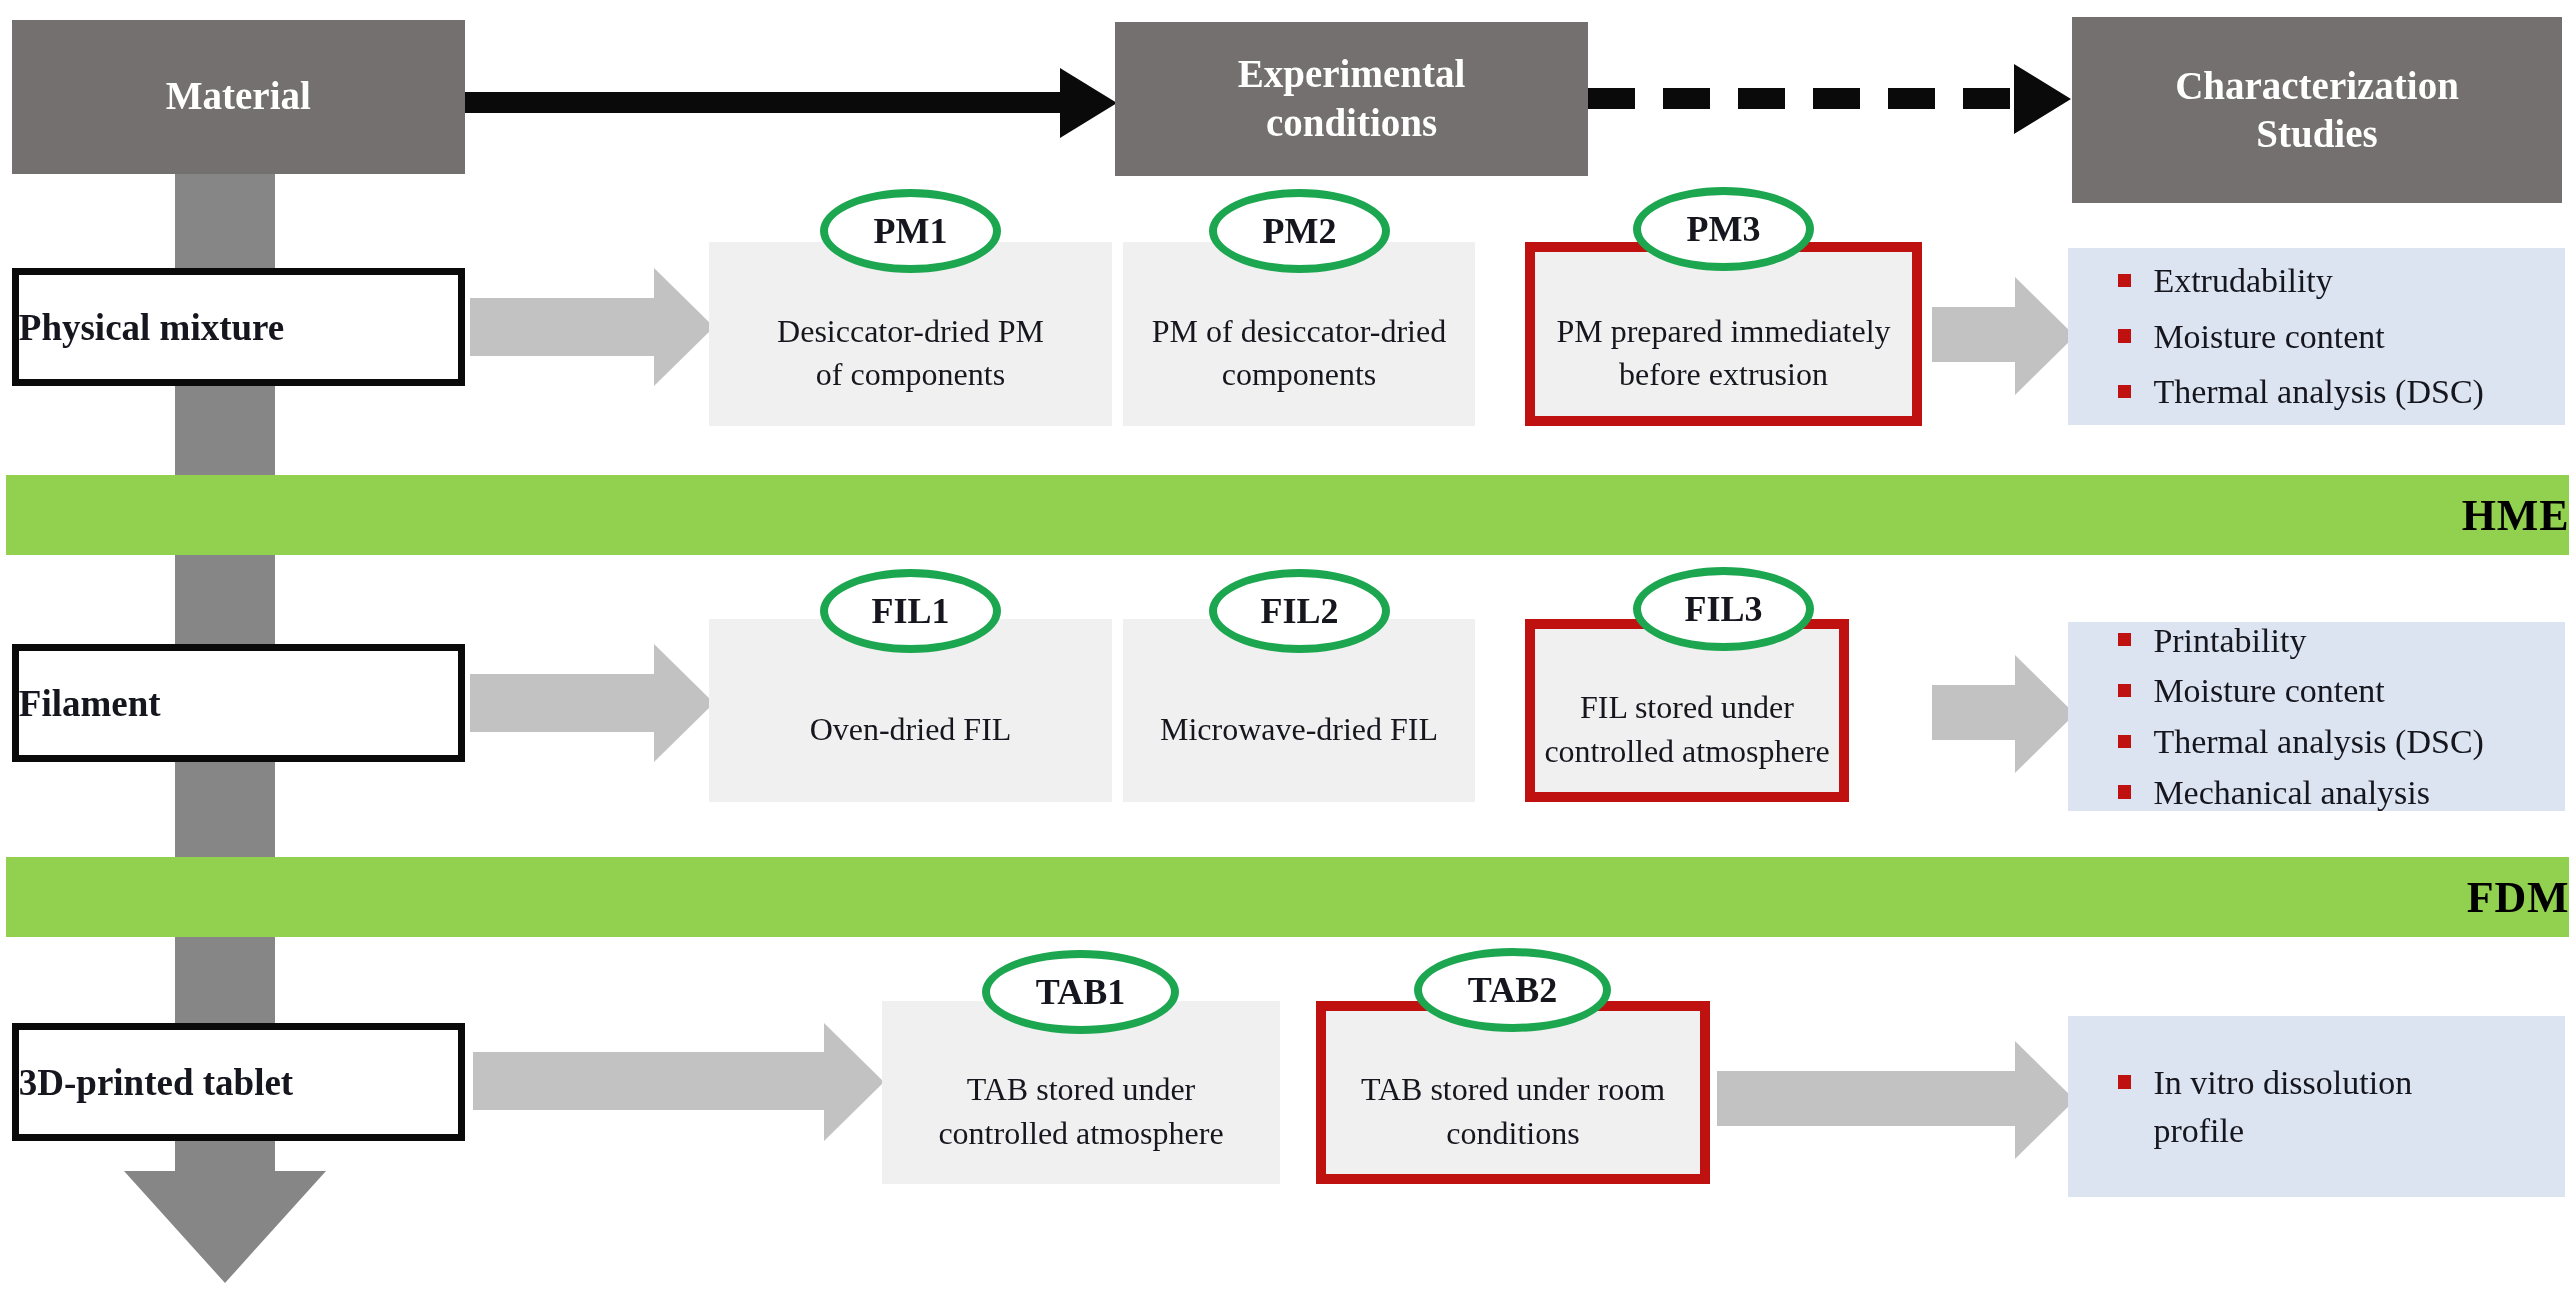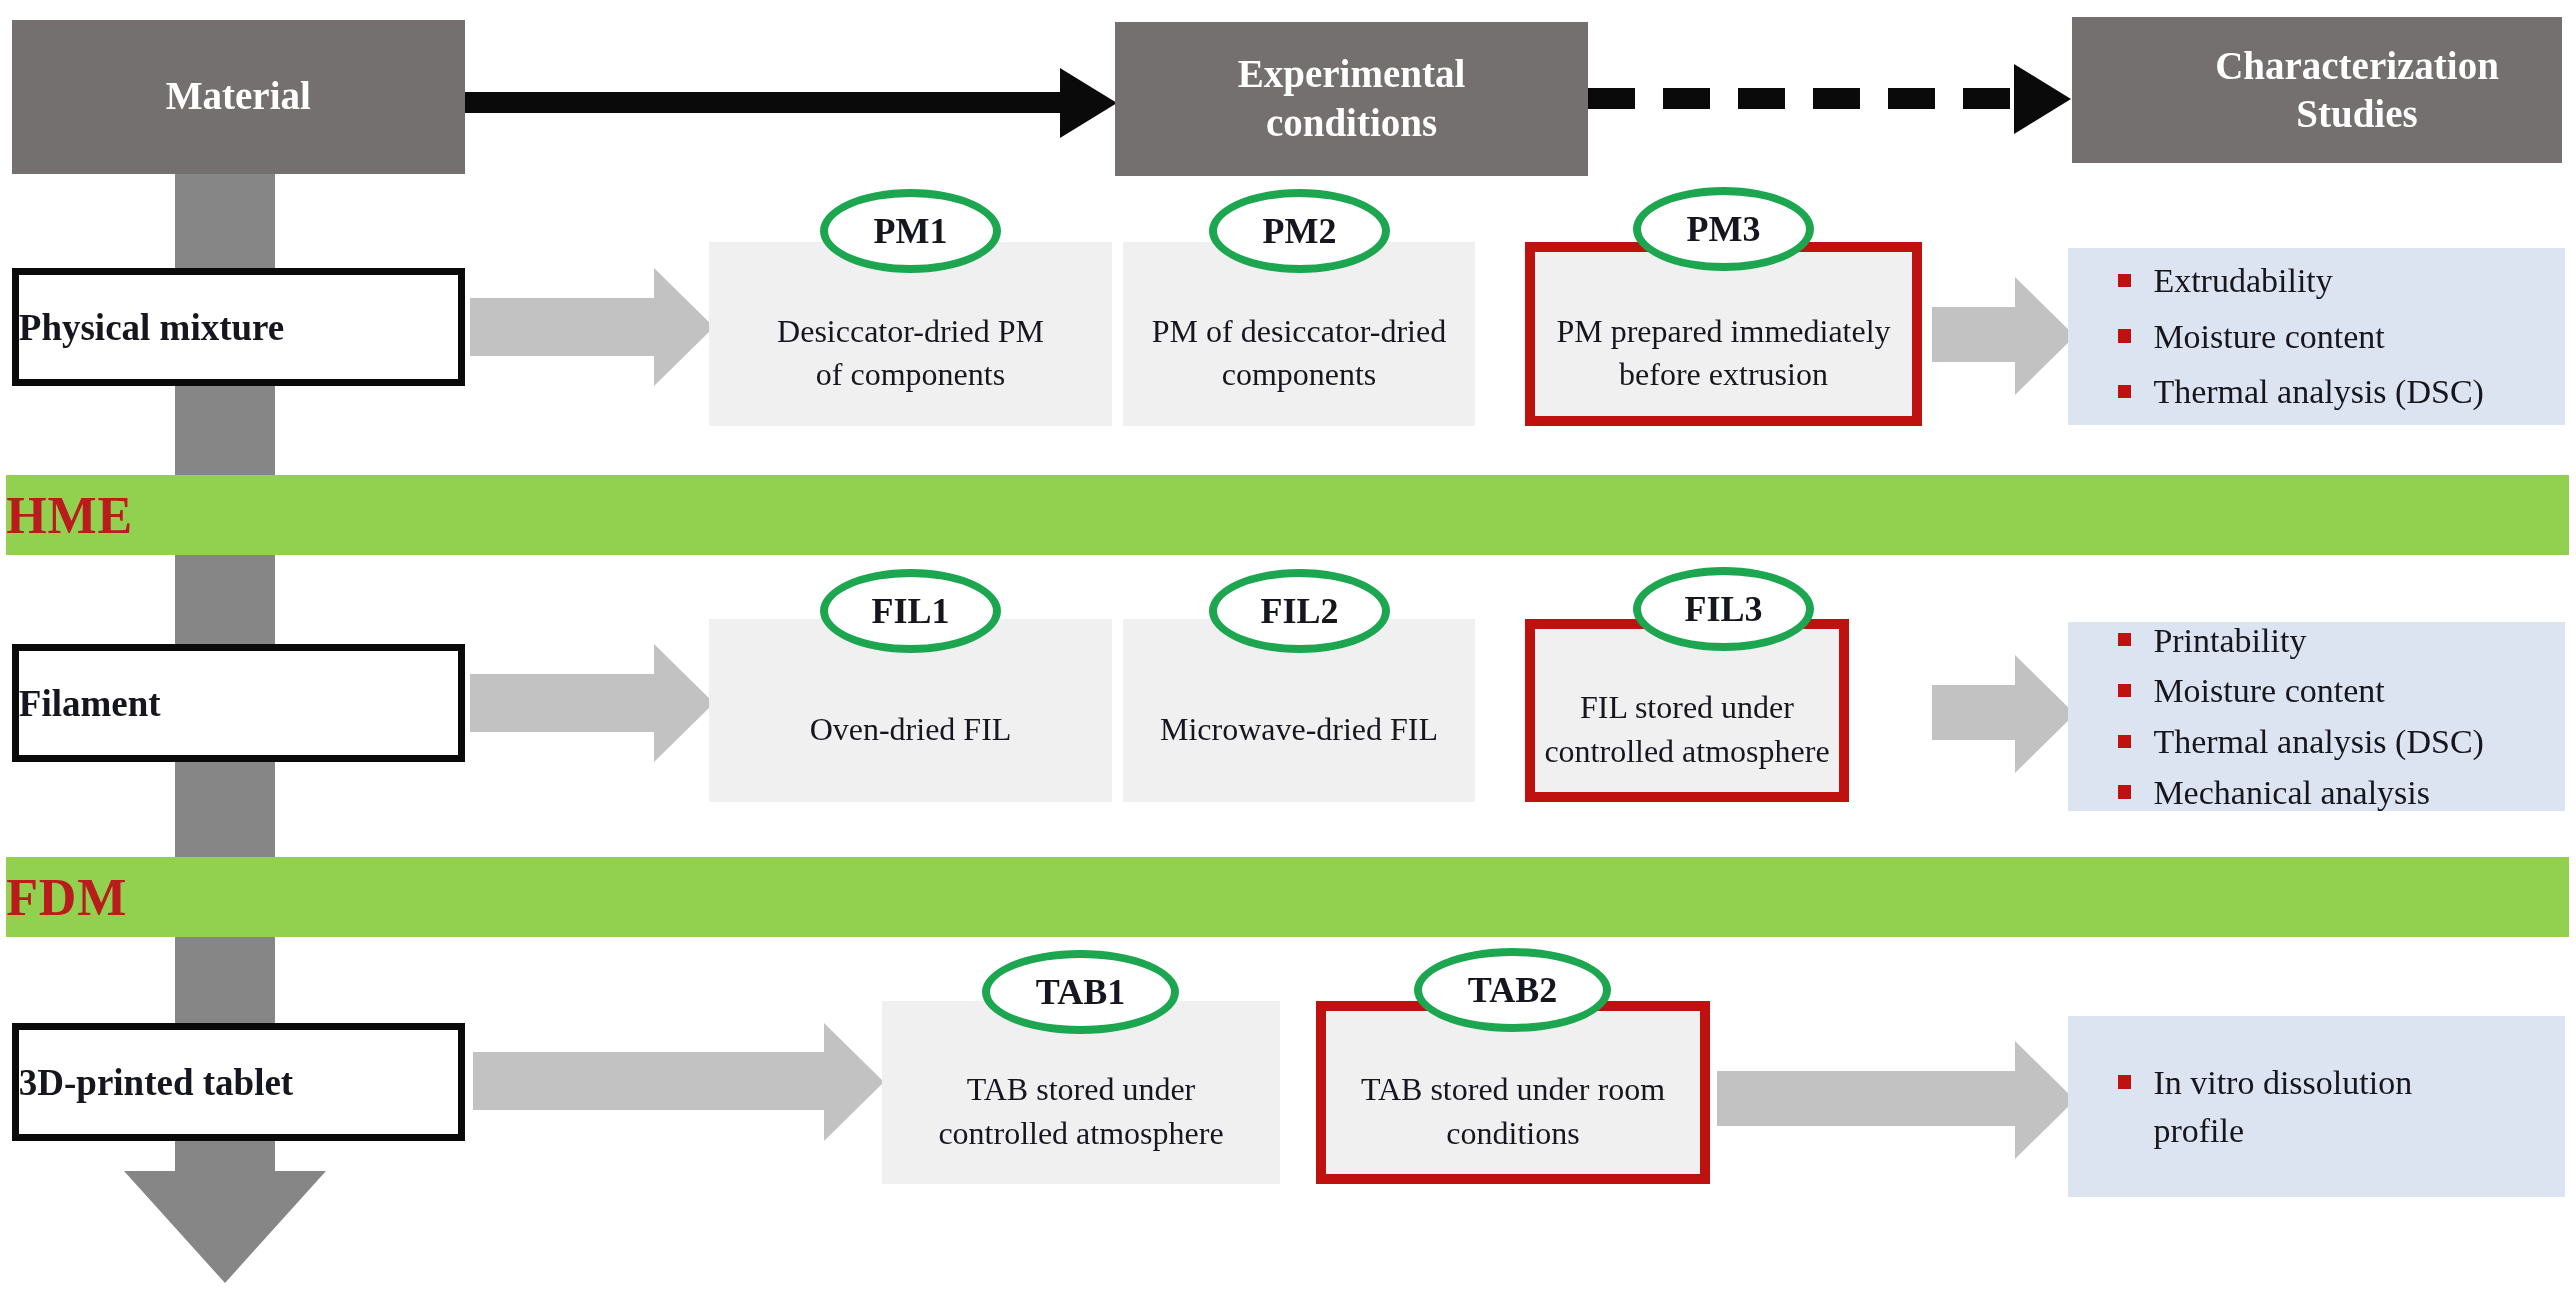--- a/index.html
+++ b/index.html
@@ -38,22 +38,22 @@
            font-weight:bold;font-size:37px;text-align:center;}
 
   
   .cond{background:var(--gray-box);display:flex;align-items:center;justify-content:center;text-align:center;
         font-size:32px;line-height:1.35;padding-top:38px;}
   .cond.red{border:10.2px solid var(--highlight-red);}
   .oval{background:#ffffff;border:8.7px solid var(--oval-green);border-radius:50%;
         display:flex;align-items:center;justify-content:center;font-weight:bold;font-size:36px;}
 
   
-  .band{background:var(--band-green);color:#b91c1c;display:flex;align-items:center;justify-content:flex-start;
-        font-weight:bold;font-size:52px;letter-spacing:0.8px;}
+  .band{background:var(--band-green);color:#000000;display:flex;align-items:center;justify-content:flex-end;
+        font-weight:bold;font-size:44px;letter-spacing:0.8px;}
 
   
   .blue{background:var(--blue-bg);display:flex;flex-direction:column;justify-content:center;
         padding-left:50px;padding-right:15px;gap:7.9px;}
   .study{display:flex;align-items:flex-start;font-size:34px;line-height:1.4;}
   .bullet{flex:0 0 auto;width:13.4px;height:13.4px;background:var(--highlight-red);margin:16.5px 22px 0 0;}
 
   .z1{z-index:1}.z2{z-index:2}.z3{z-index:3}.z4{z-index:4}
 </style>
 </head>
@@ -67,21 +67,21 @@
   <div class="abs hdr z3" style="left:11.8px;top:19.7px;width:453px;height:154px;">
     <div class="t">Material</div>
   </div>
   <div class="abs shaft-black z2" style="left:463px;top:92px;width:599px;height:20.5px;"></div>
   <div class="abs head-black z2" style="left:1060px;top:68px;"></div>
   <div class="abs hdr z3" style="left:1115px;top:22px;width:473px;height:154px;">
     <div class="t" style="max-width:331px;">Experimental conditions</div>
   </div>
   <div class="abs shaft-dashed z2" style="left:1588px;top:88px;width:425px;height:20.5px;"></div>
   <div class="abs head-black z2" style="left:2014px;top:64px;"></div>
-  <div class="abs hdr z3" style="left:2072px;top:17.3px;width:490px;height:146px;justify-content:flex-end;">
+  <div class="abs hdr z3" style="left:2072px;top:17.3px;width:490px;height:186px;">
     <div class="t" style="max-width:410px;">Characterization Studies</div>
   </div>
 
   <div class="abs mat-box z3" style="left:11.8px;top:268px;width:453px;height:118px;">
     <div>Physical mixture</div>
   </div>
   <div class="abs shaft-gray z2" style="left:470px;top:298px;width:186px;height:58px;"></div>
   <div class="abs head-gray z2" style="left:654px;top:268px;"></div>
 
   <div class="abs cond z2" style="left:709px;top:242px;width:403px;height:184px;">

